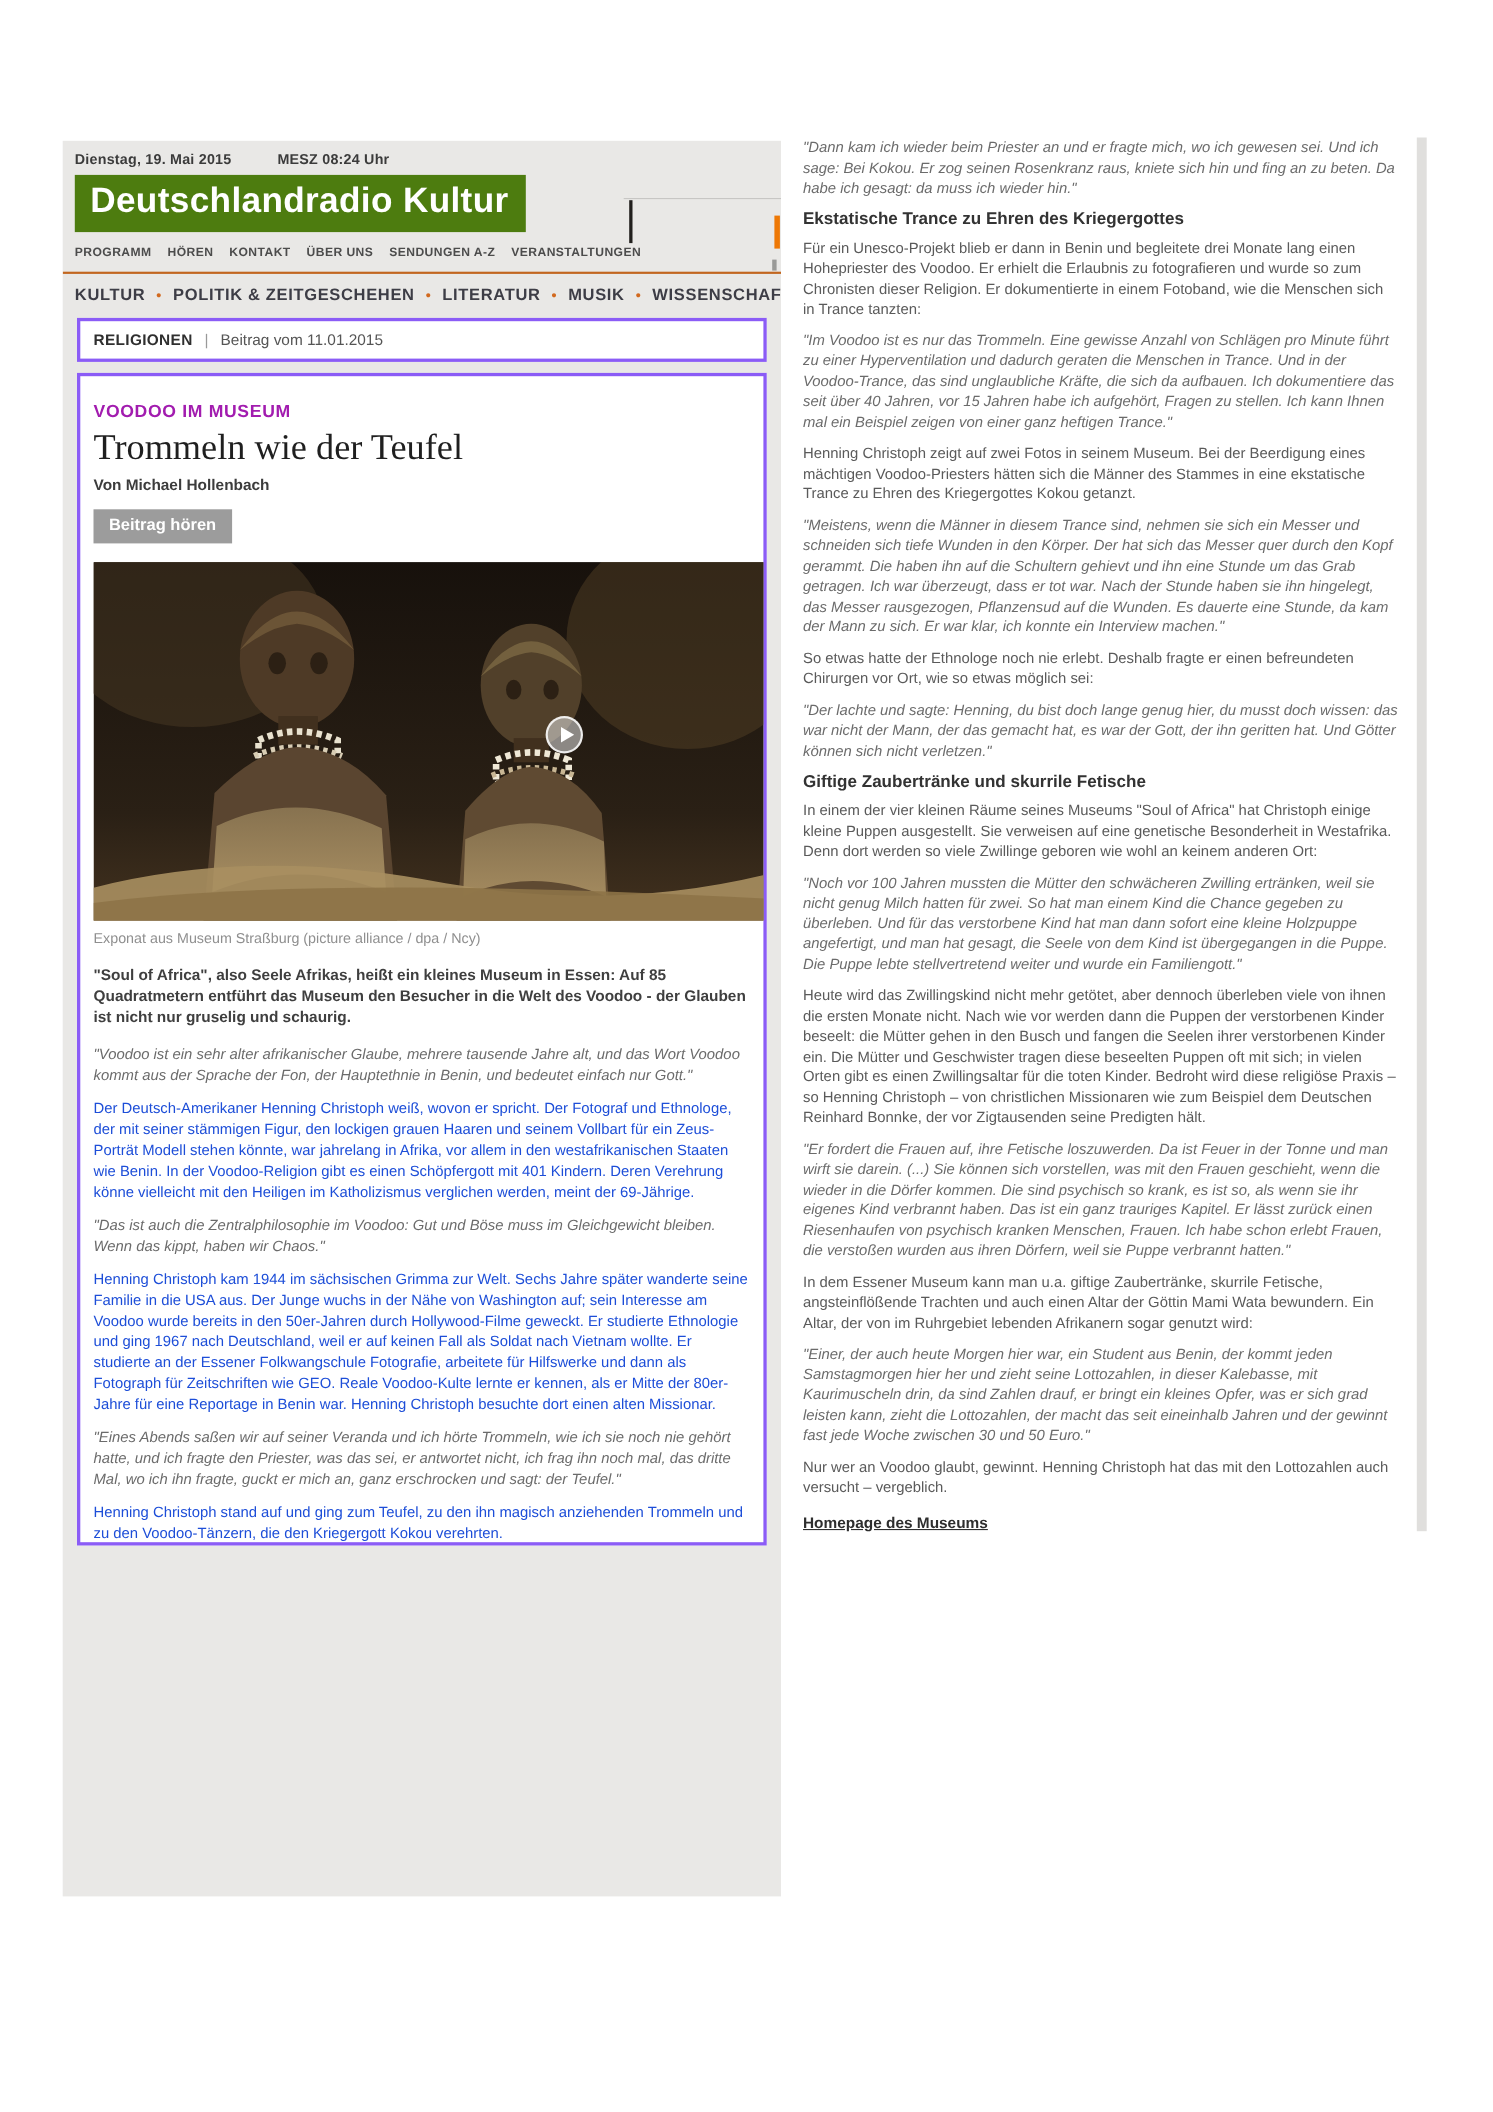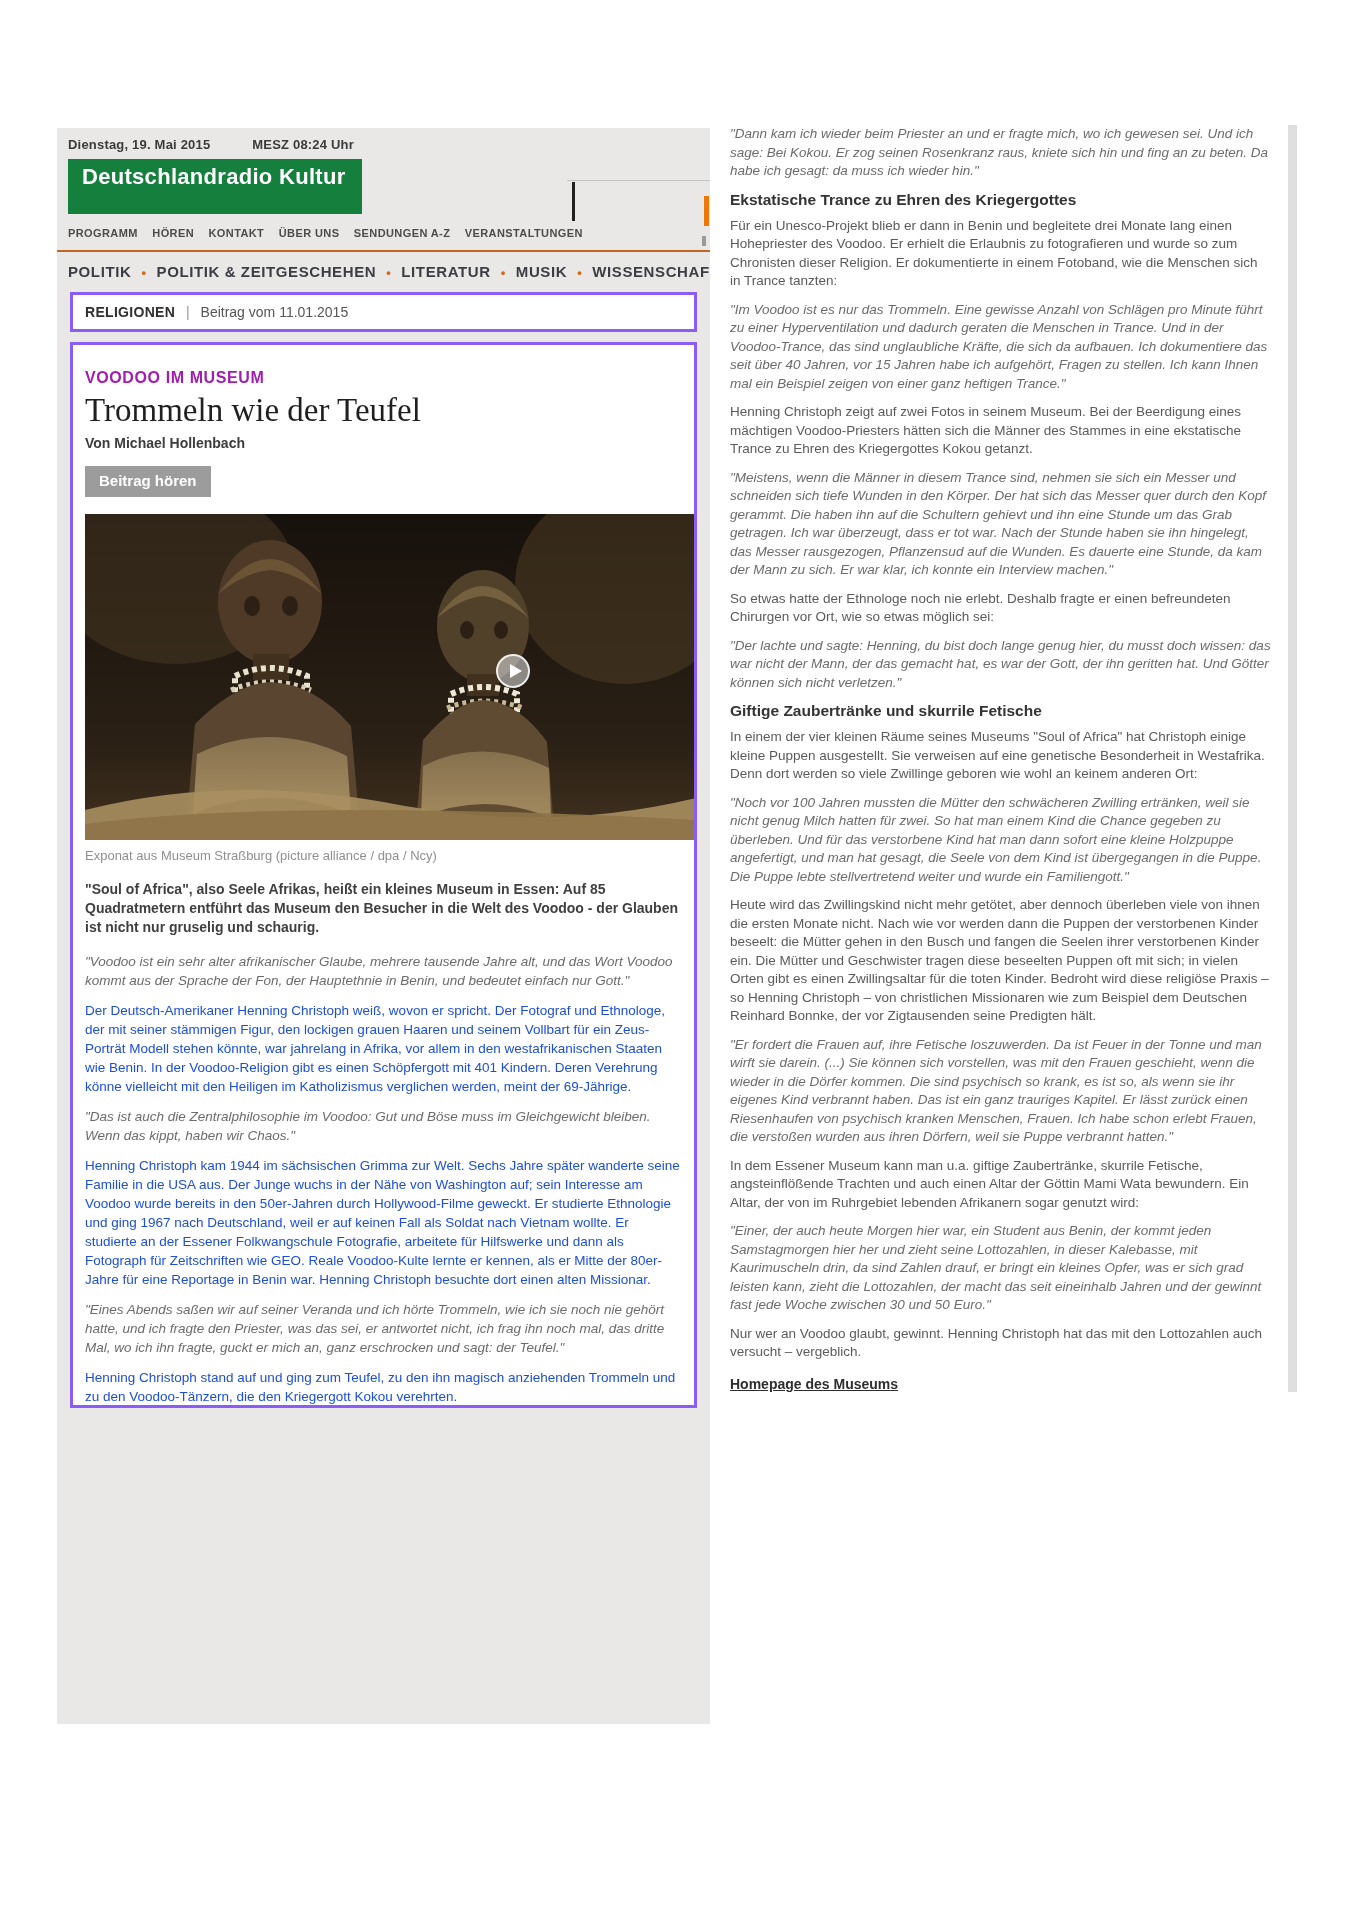--- a/index.html
+++ b/index.html
@@ -7,22 +7,22 @@
   body { font-family:"Liberation Sans", sans-serif; position:relative; height:1920px; overflow:hidden; }
 
   
   .left-panel{
     position:absolute; left:57px; top:128px; width:653px; height:1596px;
     background:#e9e8e6; overflow:hidden;
   }
   .date-row{ padding:9px 0 0 11px; font-size:13px; font-weight:bold; color:#3b3b3b; letter-spacing:.2px;}
   .date-row .time{ margin-left:38px; }
   .logo-banner{
-    margin:7px 0 0 11px; display:inline-block; background:#15803d; color:#fff;
-    font-size:22px; font-weight:bold; padding:5px 16px 24px 14px; letter-spacing:.3px;
+    margin:7px 0 0 11px; display:inline-block; background:#4d7c0f; color:#fff;
+    font-size:32px; font-weight:bold; padding:5px 16px 10px 14px; letter-spacing:.3px;
   }
   .clip-hline{ position:absolute; left:510px; top:52px; width:143px; height:1px; background:#c7c6c4; }
   .clip-vdark{ position:absolute; left:515px; top:54px; width:3px; height:39px; background:#22201e; }
   .clip-orange{ position:absolute; right:1px; top:68px; width:5px; height:30px; background:#ee7805; }
   .clip-tick{ position:absolute; right:4px; top:108px; width:4px; height:10px; background:#9a9a98; }
   .top-nav{ padding:13px 0 0 11px; font-size:11px; font-weight:bold; color:#4c4c4c; letter-spacing:.4px; }
   .top-nav span{ margin-right:11px; cursor:pointer; }
   .orange-rule{ margin-top:11px; height:2px; background:#c2661f; width:100%; }
   .main-nav{ padding:11px 0 12px 11px; font-size:15px; font-weight:bold; color:#3d3d46; letter-spacing:.6px; white-space:nowrap; }
   .main-nav .item{ cursor:pointer; }
@@ -90,21 +90,21 @@
     <span>HÖREN</span>
     <span>KONTAKT</span>
     <span>ÜBER UNS</span>
     <span>SENDUNGEN A-Z</span>
     <span>VERANSTALTUNGEN</span>
   </div>
 
   <div class="orange-rule"></div>
 
   <div class="main-nav">
-    <span class="item">POLITIK</span><span class="dot">•</span><span class="item">POLITIK &amp; ZEITGESCHEHEN</span><span class="dot">•</span><span class="item">LITERATUR</span><span class="dot">•</span><span class="item">MUSIK</span><span class="dot">•</span><span class="item">WISSENSCHAFT</span>
+    <span class="item">KULTUR</span><span class="dot">•</span><span class="item">POLITIK &amp; ZEITGESCHEHEN</span><span class="dot">•</span><span class="item">LITERATUR</span><span class="dot">•</span><span class="item">MUSIK</span><span class="dot">•</span><span class="item">WISSENSCHAFT</span>
   </div>
 
   <div class="card breadcrumb-card">
     <span class="cat">RELIGIONEN</span>
     <span class="sep">|</span>
     <span>Beitrag vom 11.01.2015</span>
   </div>
 
   <div class="card article-card">
     <div class="kicker">VOODOO IM MUSEUM</div>

